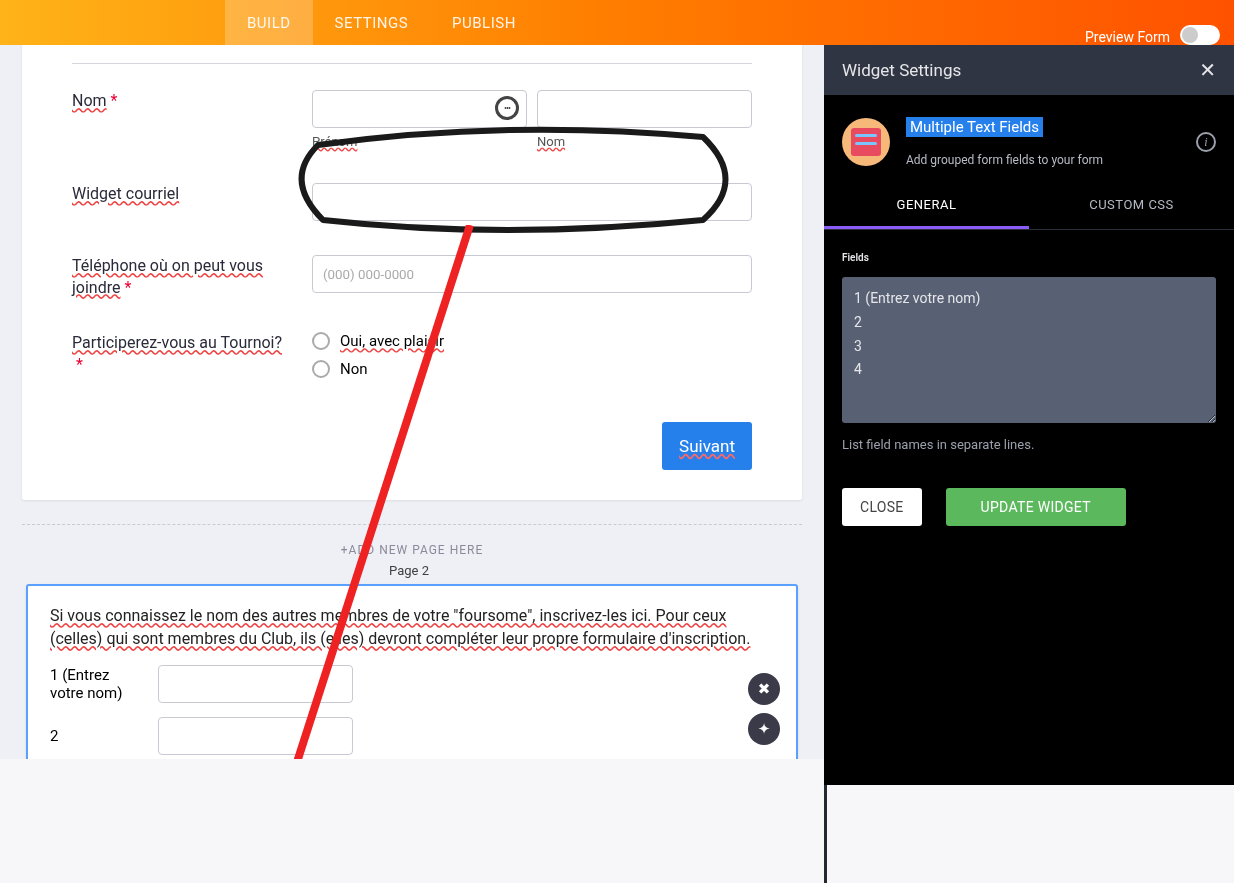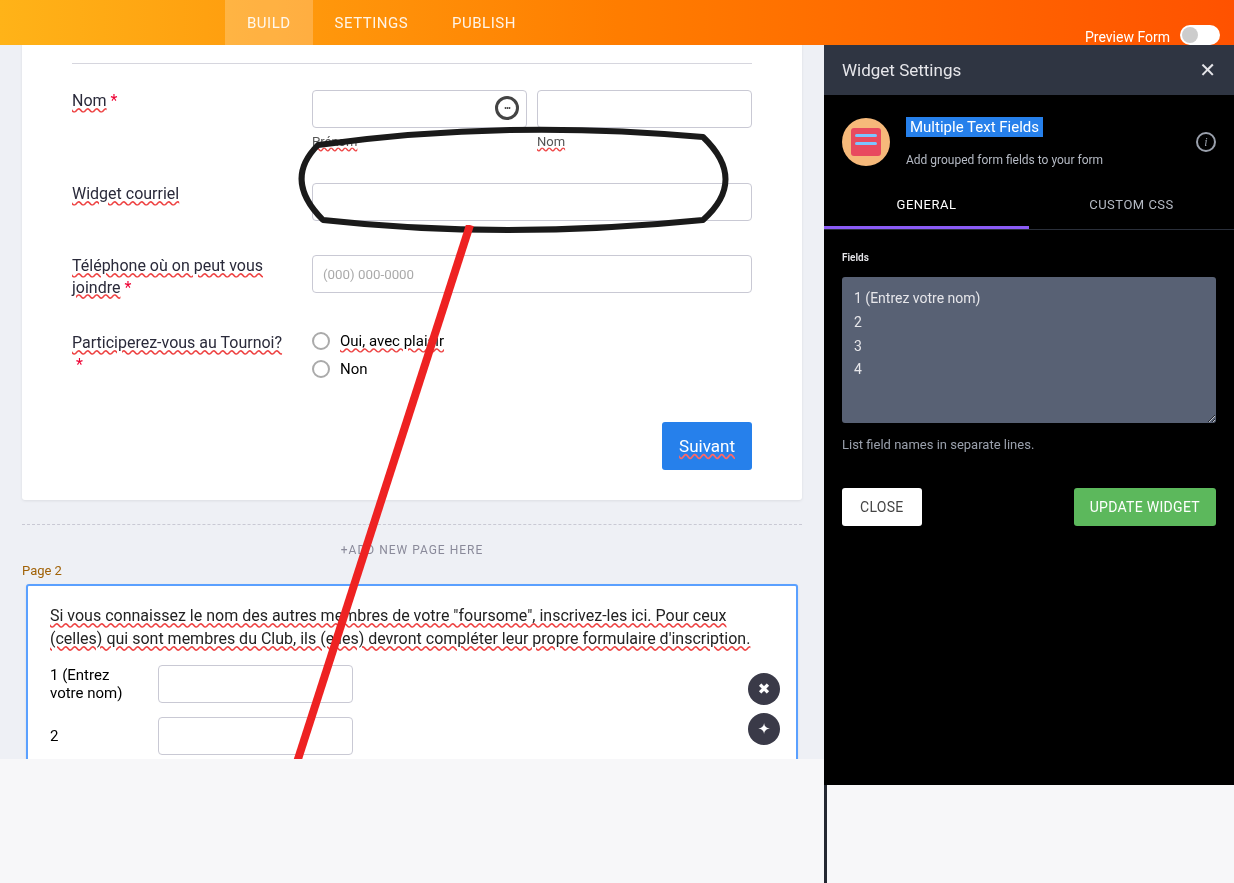--- a/index.html
+++ b/index.html
@@ -23,21 +23,21 @@
 .name-wrap{display:flex;gap:10px;position:relative}
 .subfield{display:flex;flex-direction:column;gap:6px}
 .sublabel{font-size:13px;color:#555}
 .phone::placeholder{color:#aaa}
 .radio-row{display:flex;align-items:center;gap:10px;margin-bottom:10px;font-size:15px}
 .radio{width:18px;height:18px;border:2px solid #aaa;border-radius:50%}
 .btn-next{float:right;background:#2680eb;color:#fff;border:none;border-radius:3px;padding:14px 17px;font-size:17px}
 .btn-next span{text-decoration:underline;text-decoration-style:wavy;text-decoration-color:#f66}
 .clearfix::after{content:"";display:table;clear:both}
 .page-break{text-align:center;color:#8a8a9a;font-size:12px;letter-spacing:1px;margin:24px 22px 6px;border-top:1px dashed #c9c9d4;padding-top:18px}
-.page-num{text-align:left;color:#a16207;font-size:13px;margin:0 28px 6px 22px}
+.page-num{text-align:center;color:#404040;font-size:13px;margin:0 28px 6px 22px}
 .card2{border:2px solid #5aa0ff;margin:6px 26px 0;padding:18px 22px 40px;position:relative}
 .card2 p{font-size:16px;color:#222;line-height:1.45;margin-bottom:14px}
 .wrow{display:flex;align-items:center;gap:14px;margin-bottom:14px}
 .wlab{width:94px;font-size:15px}
 .winp{width:195px;height:38px;border:1px solid #c9c9d4;border-radius:4px}
 .reorder{position:absolute;right:-8px;bottom:4px;width:14px;height:22px;background:repeating-linear-gradient(#bbb,#bbb 2px,transparent 2px,transparent 5px)}
 .fabs{position:absolute;right:44px;bottom:14px;display:flex;flex-direction:column;gap:8px}
 .fab{width:32px;height:32px;border-radius:50%;background:#3a3a48;color:#fff;display:flex;align-items:center;justify-content:center;font-size:15px}
 .circle-annot{position:absolute;left:273px;top:80px;width:475px;height:120px;pointer-events:none}
 .last-pass{position:absolute;width:24px;height:24px;border:3px solid #444;border-radius:50%;display:flex;align-items:center;justify-content:center}
@@ -55,23 +55,23 @@
 .wtitle{font-size:15px;background:#2680eb;color:#fff;padding:1px 4px;display:inline-block}
 .wdesc{font-size:12px;color:#b5bac4;margin-top:16px}
 .winfo{margin-left:auto;width:20px;height:20px;border:2px solid #9aa0ac;border-radius:50%;display:flex;align-items:center;justify-content:center;font-size:12px;color:#9aa0ac;font-style:italic;font-family:serif}
 .sb-tabs{display:flex;border-bottom:1px solid #2a2f3a}
 .sb-tab{flex:1;text-align:center;padding:14px 0;font-size:13px;letter-spacing:.5px;color:#b5bac4;cursor:pointer}
 .sb-tab.active{color:#fff;border-bottom:3px solid #8b5cf6}
 .sb-body{padding:22px 18px}
 .sb-label{font-size:10px;font-weight:600;margin-bottom:14px}
 .sb-ta{width:100%;height:146px;background:#586174;border:none;border-radius:3px;color:#e6e6ea;padding:10px 12px;font-size:14px;line-height:1.7;resize:both;font-family:inherit}
 .sb-help{color:#9aa0ac;font-size:13px;margin-top:10px}
-.sb-actions{padding:14px 18px;display:flex;justify-content:space-between;gap:24px}
+.sb-actions{padding:14px 18px;display:flex;justify-content:flex-start;gap:24px}
 .btn-close{background:#fff;color:#444;border:none;border-radius:3px;padding:11px 18px;font-size:14px;letter-spacing:.3px}
-.btn-update{background:#5cb85c;color:#fff;border:none;border-radius:3px;padding:11px 16px;font-size:14px;letter-spacing:.3px}
+.btn-update{background:#5cb85c;color:#fff;border:none;border-radius:3px;padding:11px 35px;font-size:14px;letter-spacing:.3px}
 .divider{position:absolute;left:824px;top:45px;width:3px;height:838px;background:#242832}
 </style>
 </head>
 <body>
 
 <div class="topbar">
   <div class="topbar-gap"></div>
   <div class="topbar-tab active">BUILD</div>
   <div class="topbar-tab">SETTINGS</div>
   <div class="topbar-tab">PUBLISH</div>

